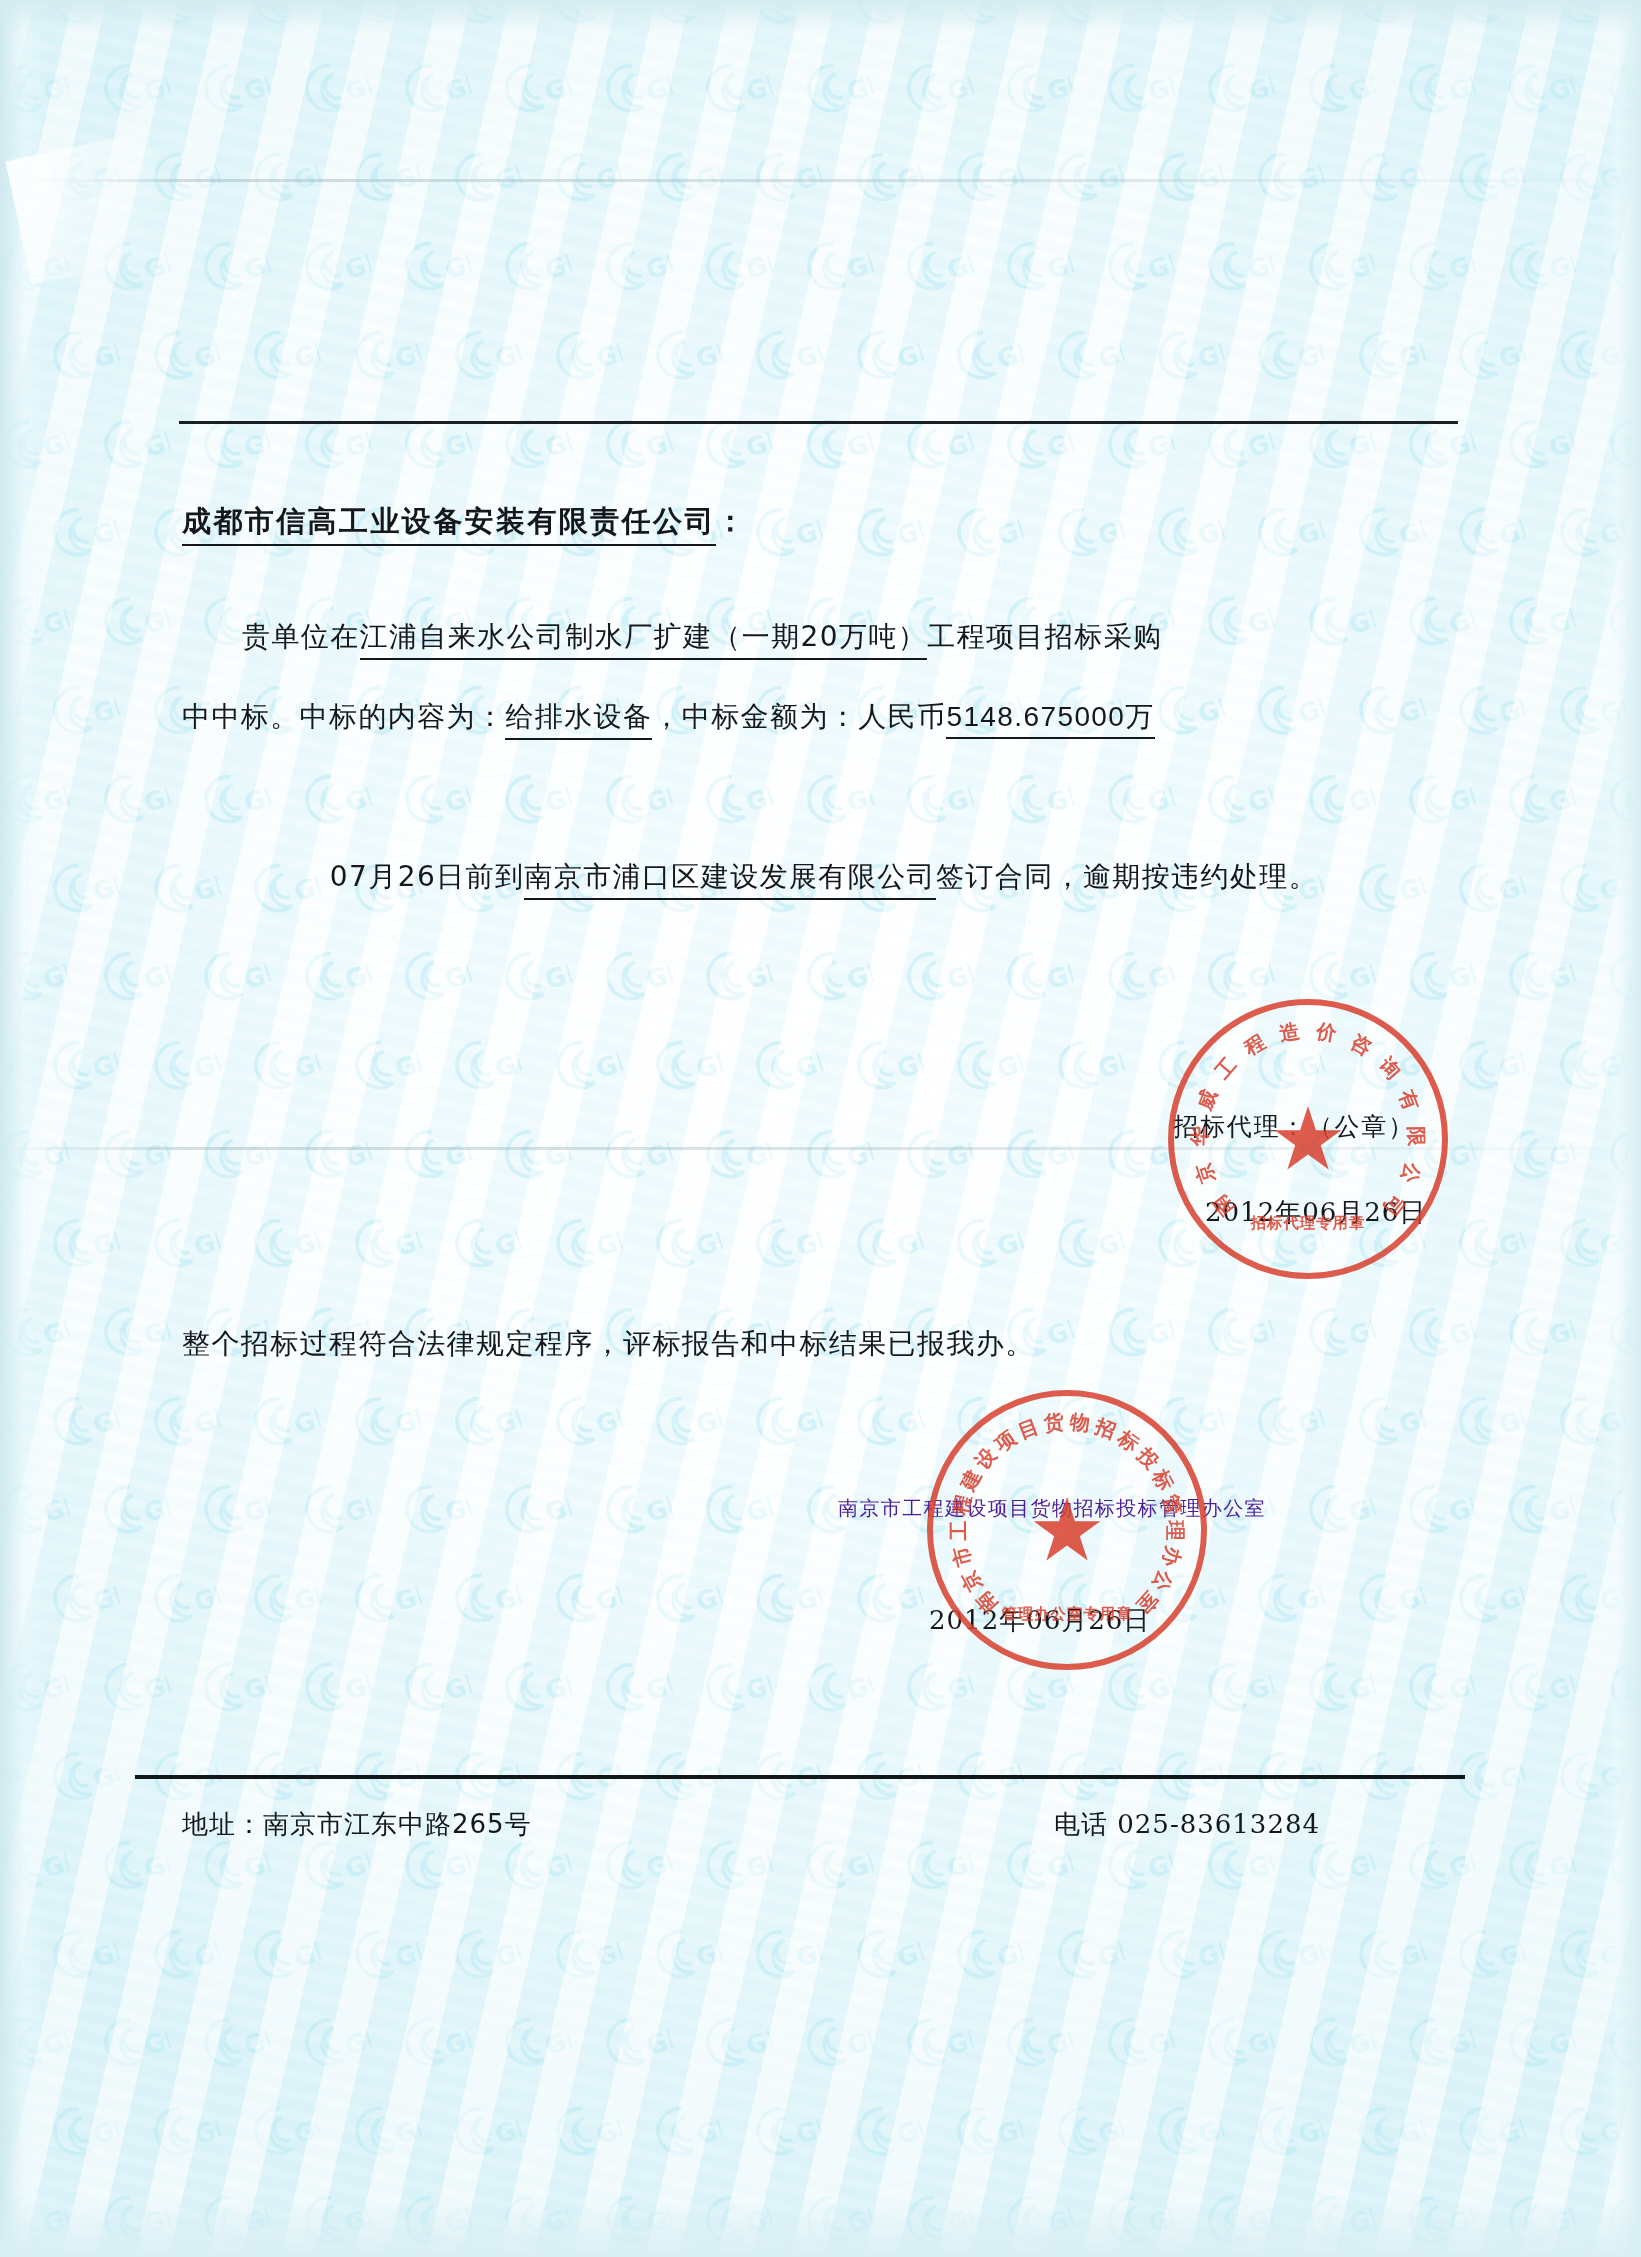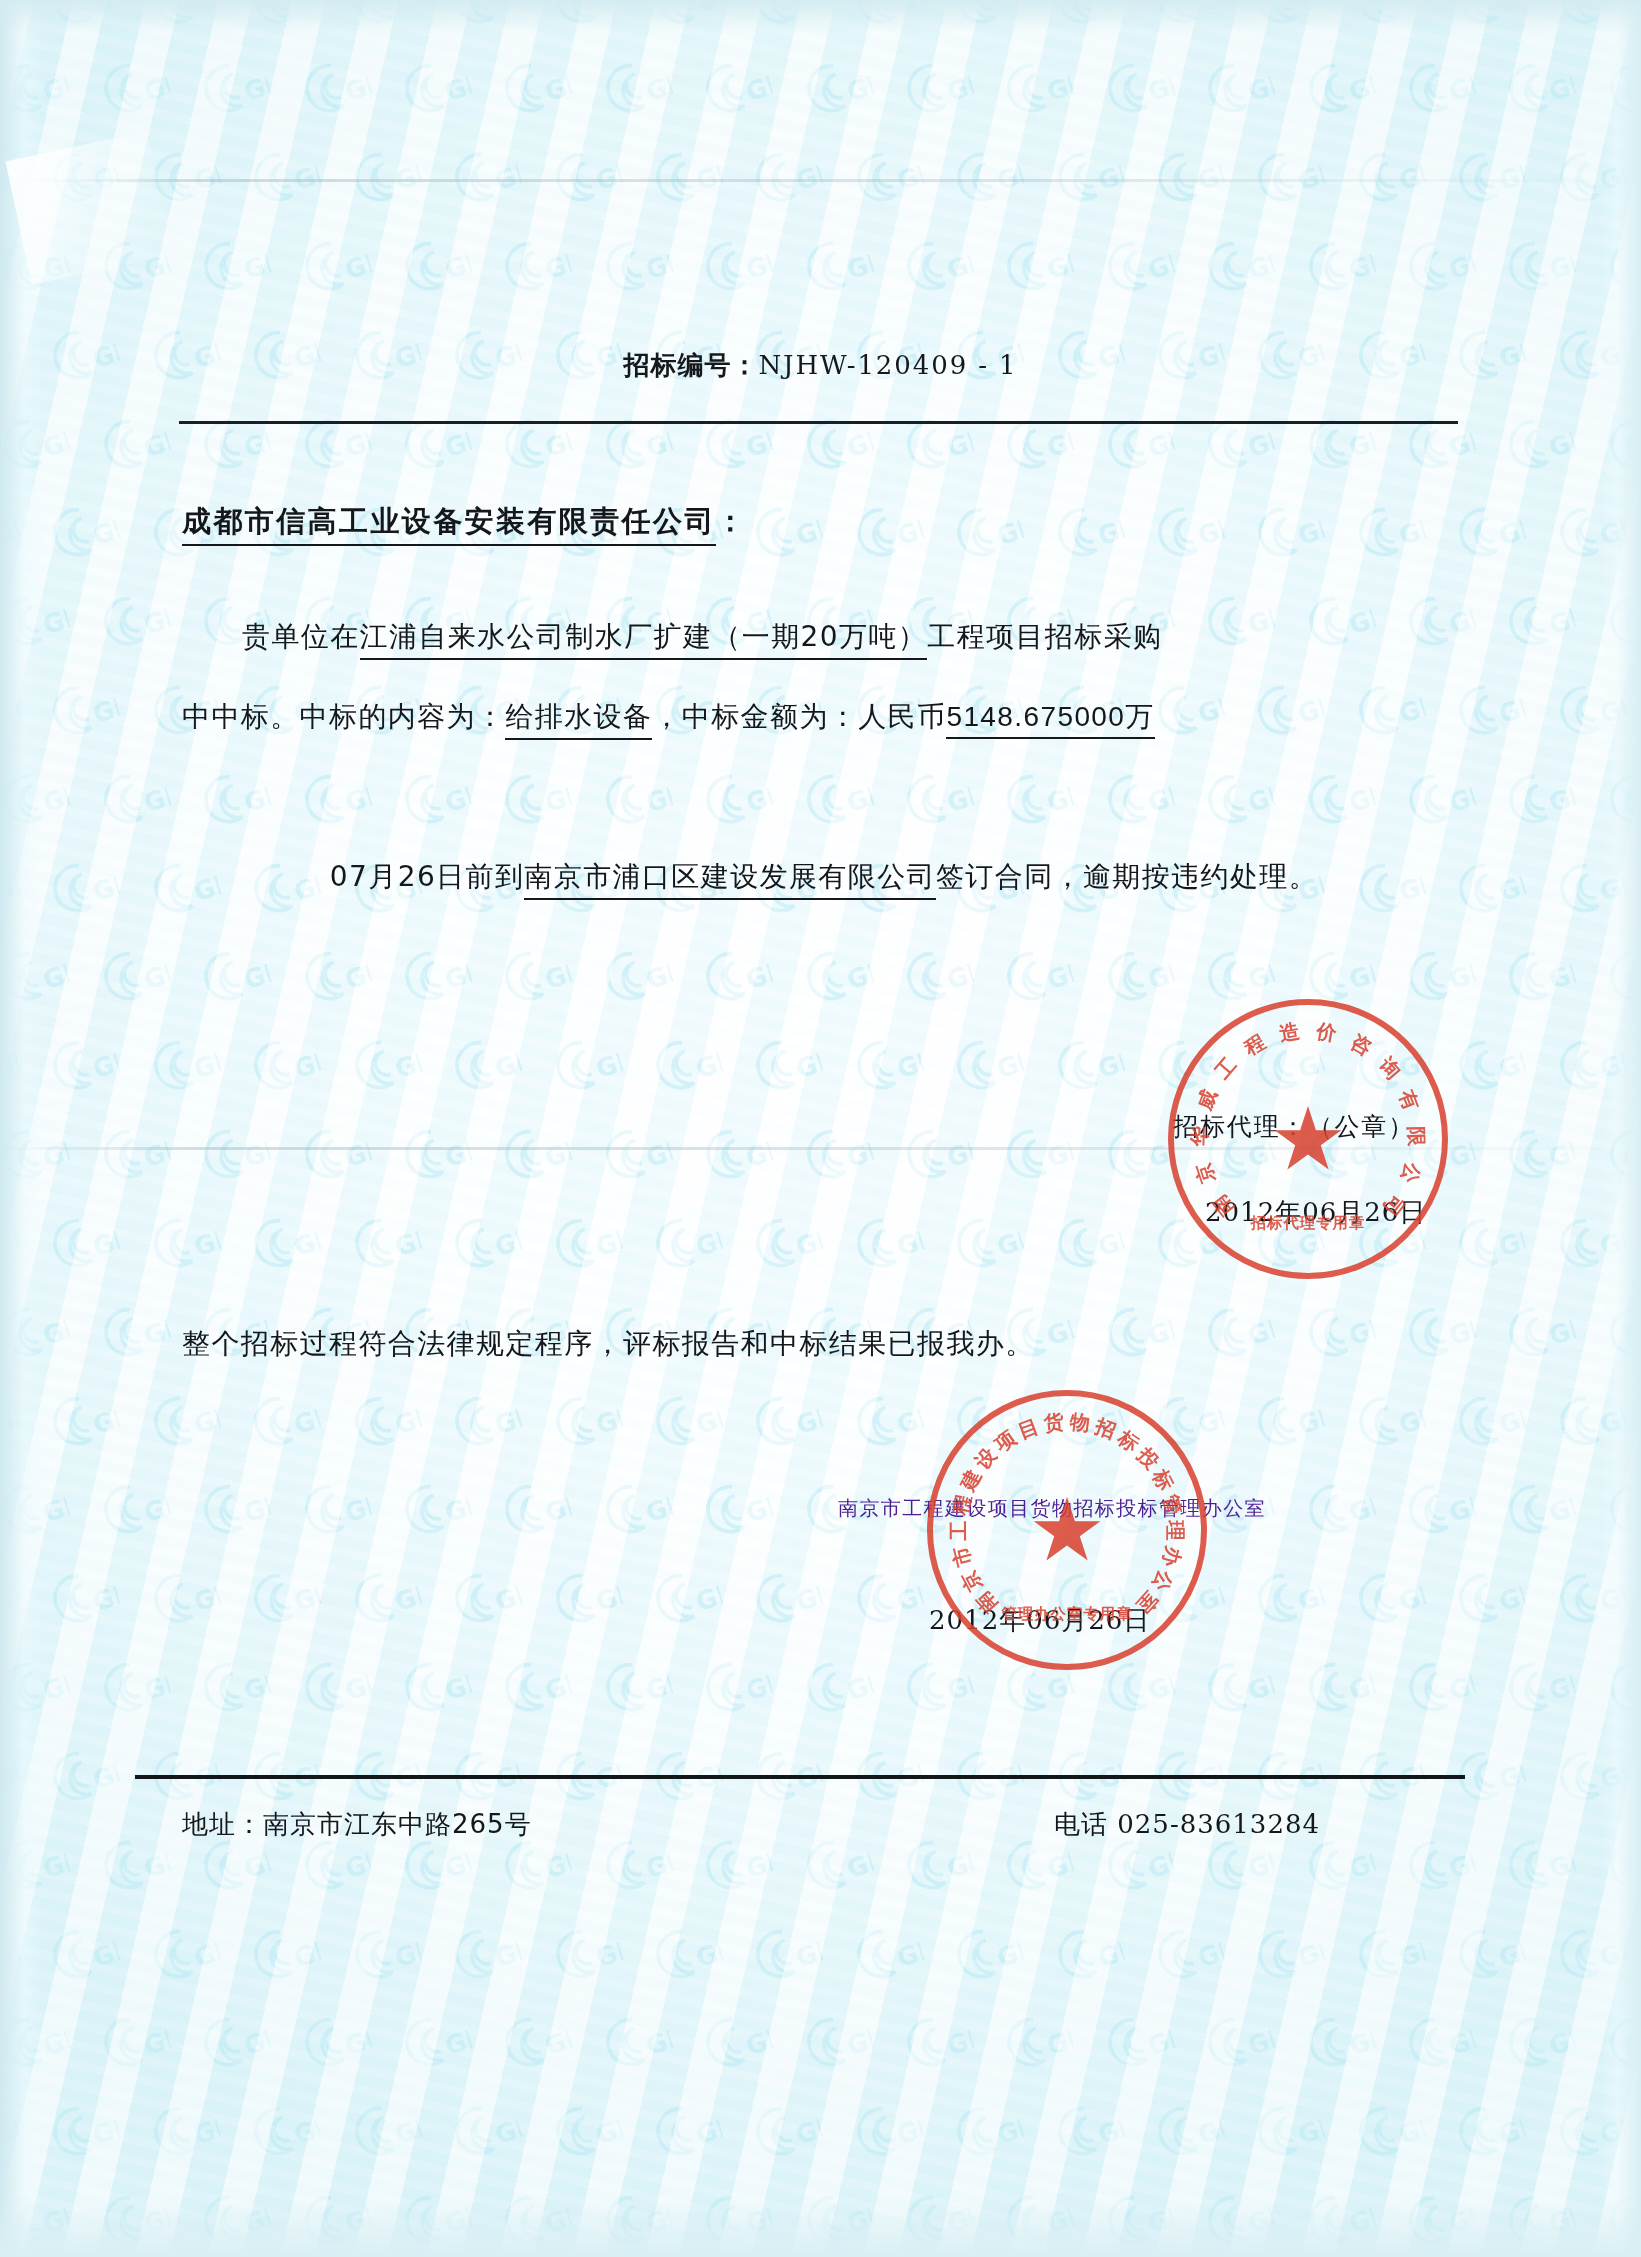--- a/index.html
+++ b/index.html
@@ -3045,23 +3045,20 @@
   <div class="scan-edge-right"></div>
   <div class="scan-edge-top"></div>
   <div class="scan-edge-bottom"></div>
   <div class="fold-crease" style="top:179px"></div>
   <div class="fold-crease" style="top:1147px"></div>
   <div class="corner-smudge"></div>
 
   <div class="content">
 
 
-    <div class="doc-number">
-      <span>招标编号：</span><span class="num">NJHW-120409 - 1</span>
-    </div>
 
     <div class="rule-top"></div>
 
     <div class="recipient">
       <span class="underlined">成都市信高工业设备安装有限责任公司</span><span>：</span>
     </div>
 
     <div class="body-line line1">
       <span>贵单位在</span><span class="u">江浦自来水公司制水厂扩建（一期20万吨）</span><span>工程项目招标采购</span>
     </div>

